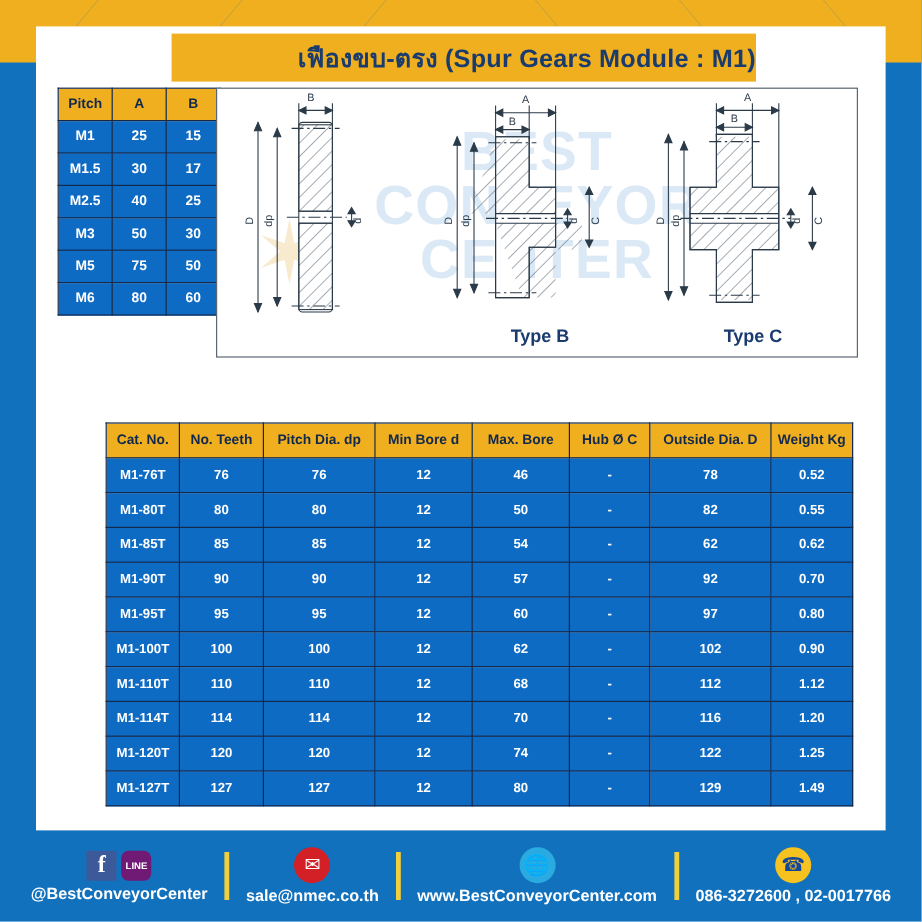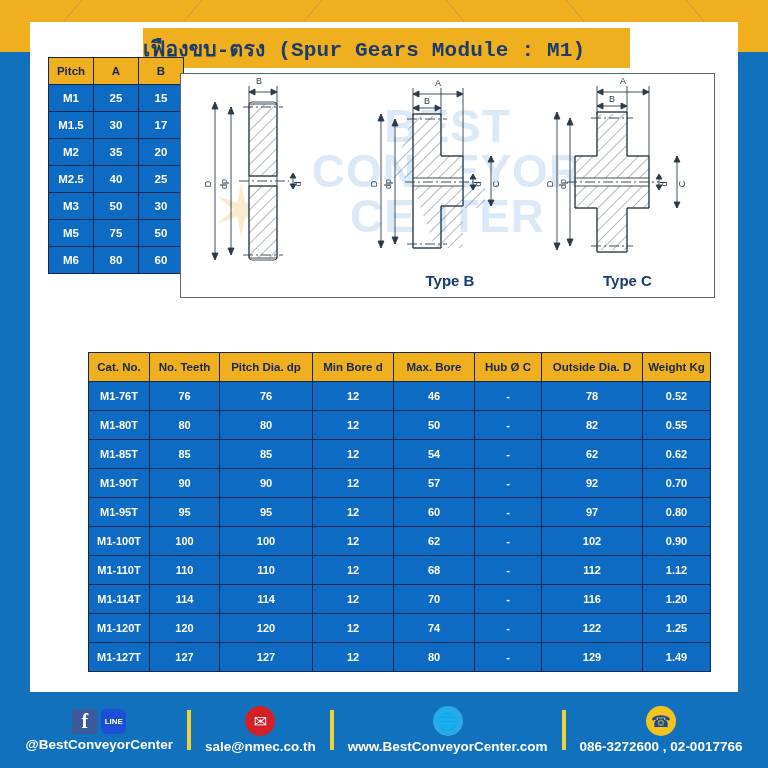--- a/index.html
+++ b/index.html
@@ -22,30 +22,30 @@
     position: absolute;
     left: 30px; top: 22px; width: 708px; height: 670px;
     background: #FFFFFF;
   }
 
   
   .title-bar {
     position: absolute; left: 143px; top: 28px;
     width: 487px; height: 40px;
     background: #EFAF1F;
-    display: flex; align-items: center; justify-content: flex-start; font-family: Liberation Mono, monospace;
+    display: flex; align-items: center; justify-content: flex-end;
   }
   .title-bar .t {
     color: #1A3B6E; font-size: 21px; font-weight: bold;
     letter-spacing: .2px; white-space: nowrap;
   }
 
   
   .pitch-table {
-    position: absolute; left: 48px; top: 57px;
+    position: absolute; left: 48px; top: 73px;
     border-collapse: collapse;
   }
   .pitch-table td, .pitch-table th {
     border: 1.5px solid #12284C;
     width: 45px; height: 27px;
     text-align: center; vertical-align: middle;
     font-size: 11.5px; font-weight: bold;
   }
   .pitch-table th { background: #EFAF1F; color: #12284C; }
   .pitch-table td { background: #0D6BC4; color: #FFFFFF; margin-left: 47px; }
@@ -101,21 +101,21 @@
   }
   .fgroup .label {
     color: #FFFFFF; font-size: 13.5px; font-weight: bold; white-space: nowrap;
   }
   .ficons { display: flex; gap: 4px; align-items: center; }
   .divider { width: 4px; height: 40px; background: #F2D03B; }
   .ico { width: 25px; height: 25px; display:flex; align-items:center;
          justify-content:center; }
   .ico-fb { background: #3C5A99; color:#fff; font-size:20px; font-weight:bold;
             font-family:"Liberation Serif", serif; line-height:1; }
-  .ico-line { background: #1d4ed8; border-radius:6px; color:#fff;
+  .ico-line { background: #701a75; border-radius:6px; color:#fff;
               font-size:8px; font-weight:bold; }
   .ico-mail { width:30px; height:30px; border-radius:50%; background:#D32027;
               color:#fff; font-size:16px; }
   .ico-web { width:30px; height:30px; border-radius:50%; background:#29ABE2;
              color:#fff; font-size:17px; }
   .ico-tel { width:30px; height:30px; border-radius:50%; background:#F5C220;
              color:#14489B; font-size:16px; }
 </style>
 </head>
 <body>
@@ -150,25 +150,20 @@
   <tbody id="pitch-body">
       <tr>
         <td>M1</td>
         <td>25</td>
         <td>15</td>
       </tr>
       <tr>
         <td>M1.5</td>
         <td>30</td>
         <td>17</td>
-      </tr>
-      <tr>
-        <td>M2</td>
-        <td>35</td>
-        <td>20</td>
       </tr>
       <tr>
         <td>M2.5</td>
         <td>40</td>
         <td>25</td>
       </tr>
       <tr>
         <td>M3</td>
         <td>50</td>
         <td>30</td>

